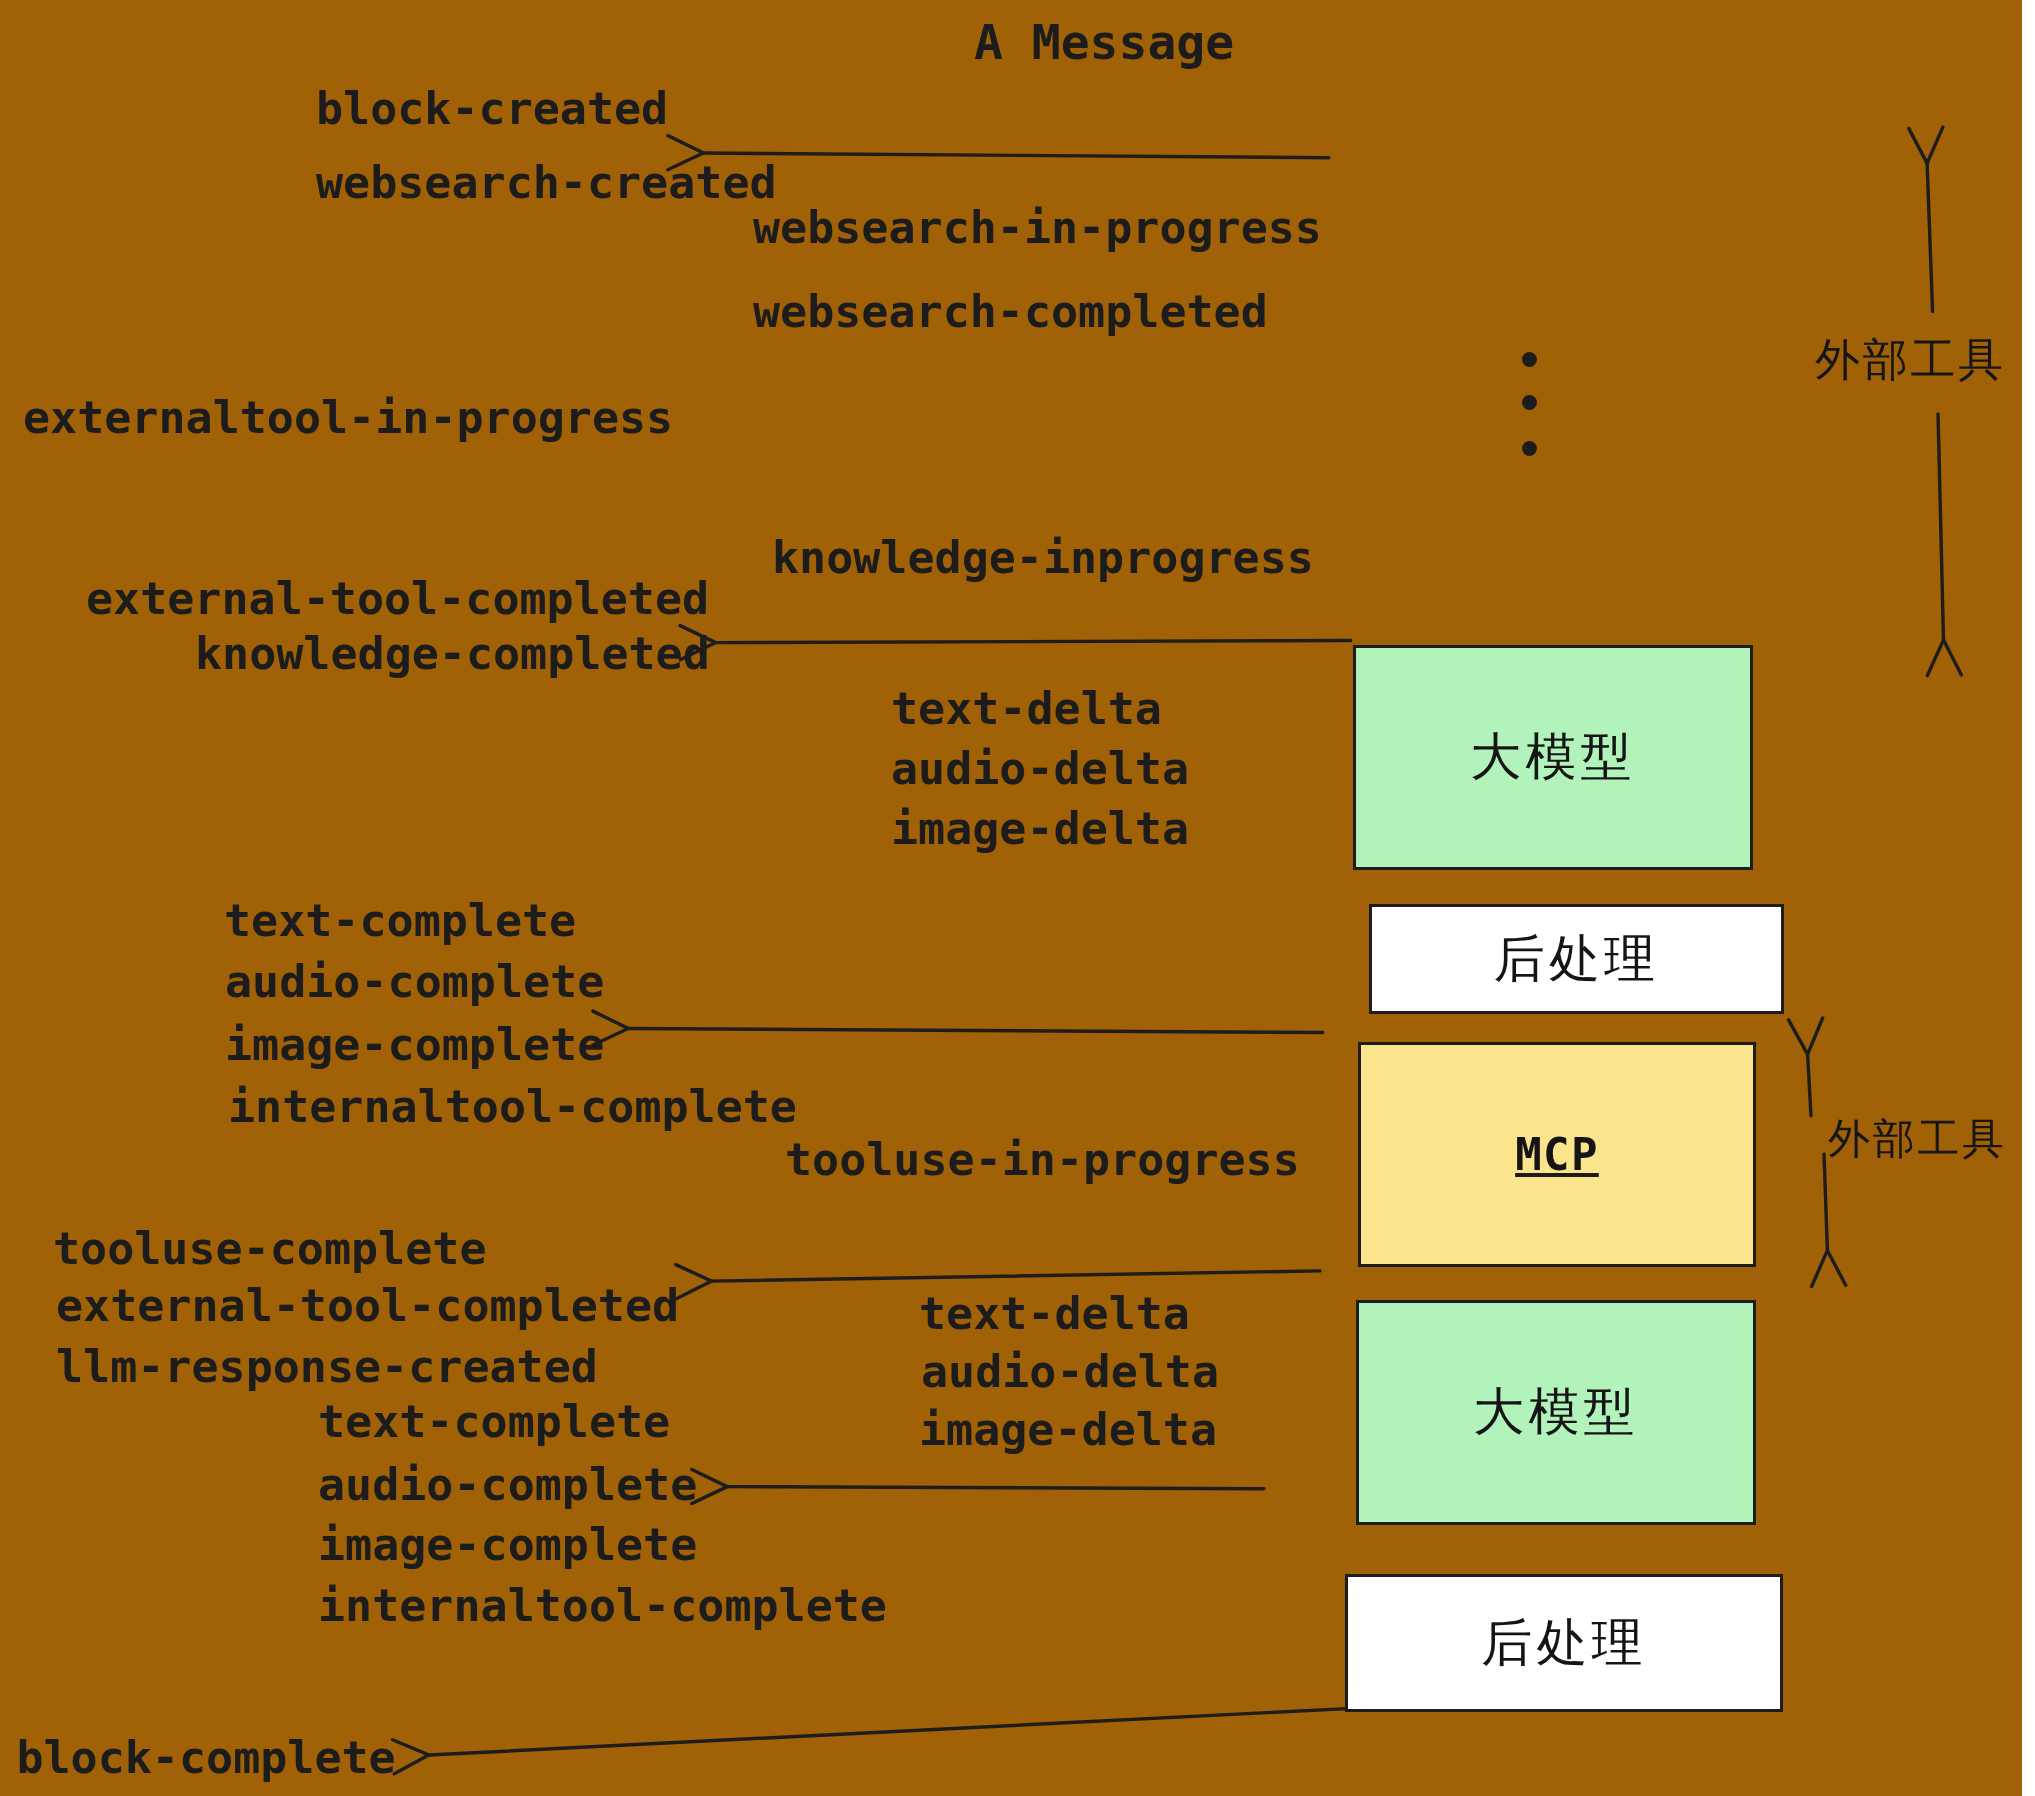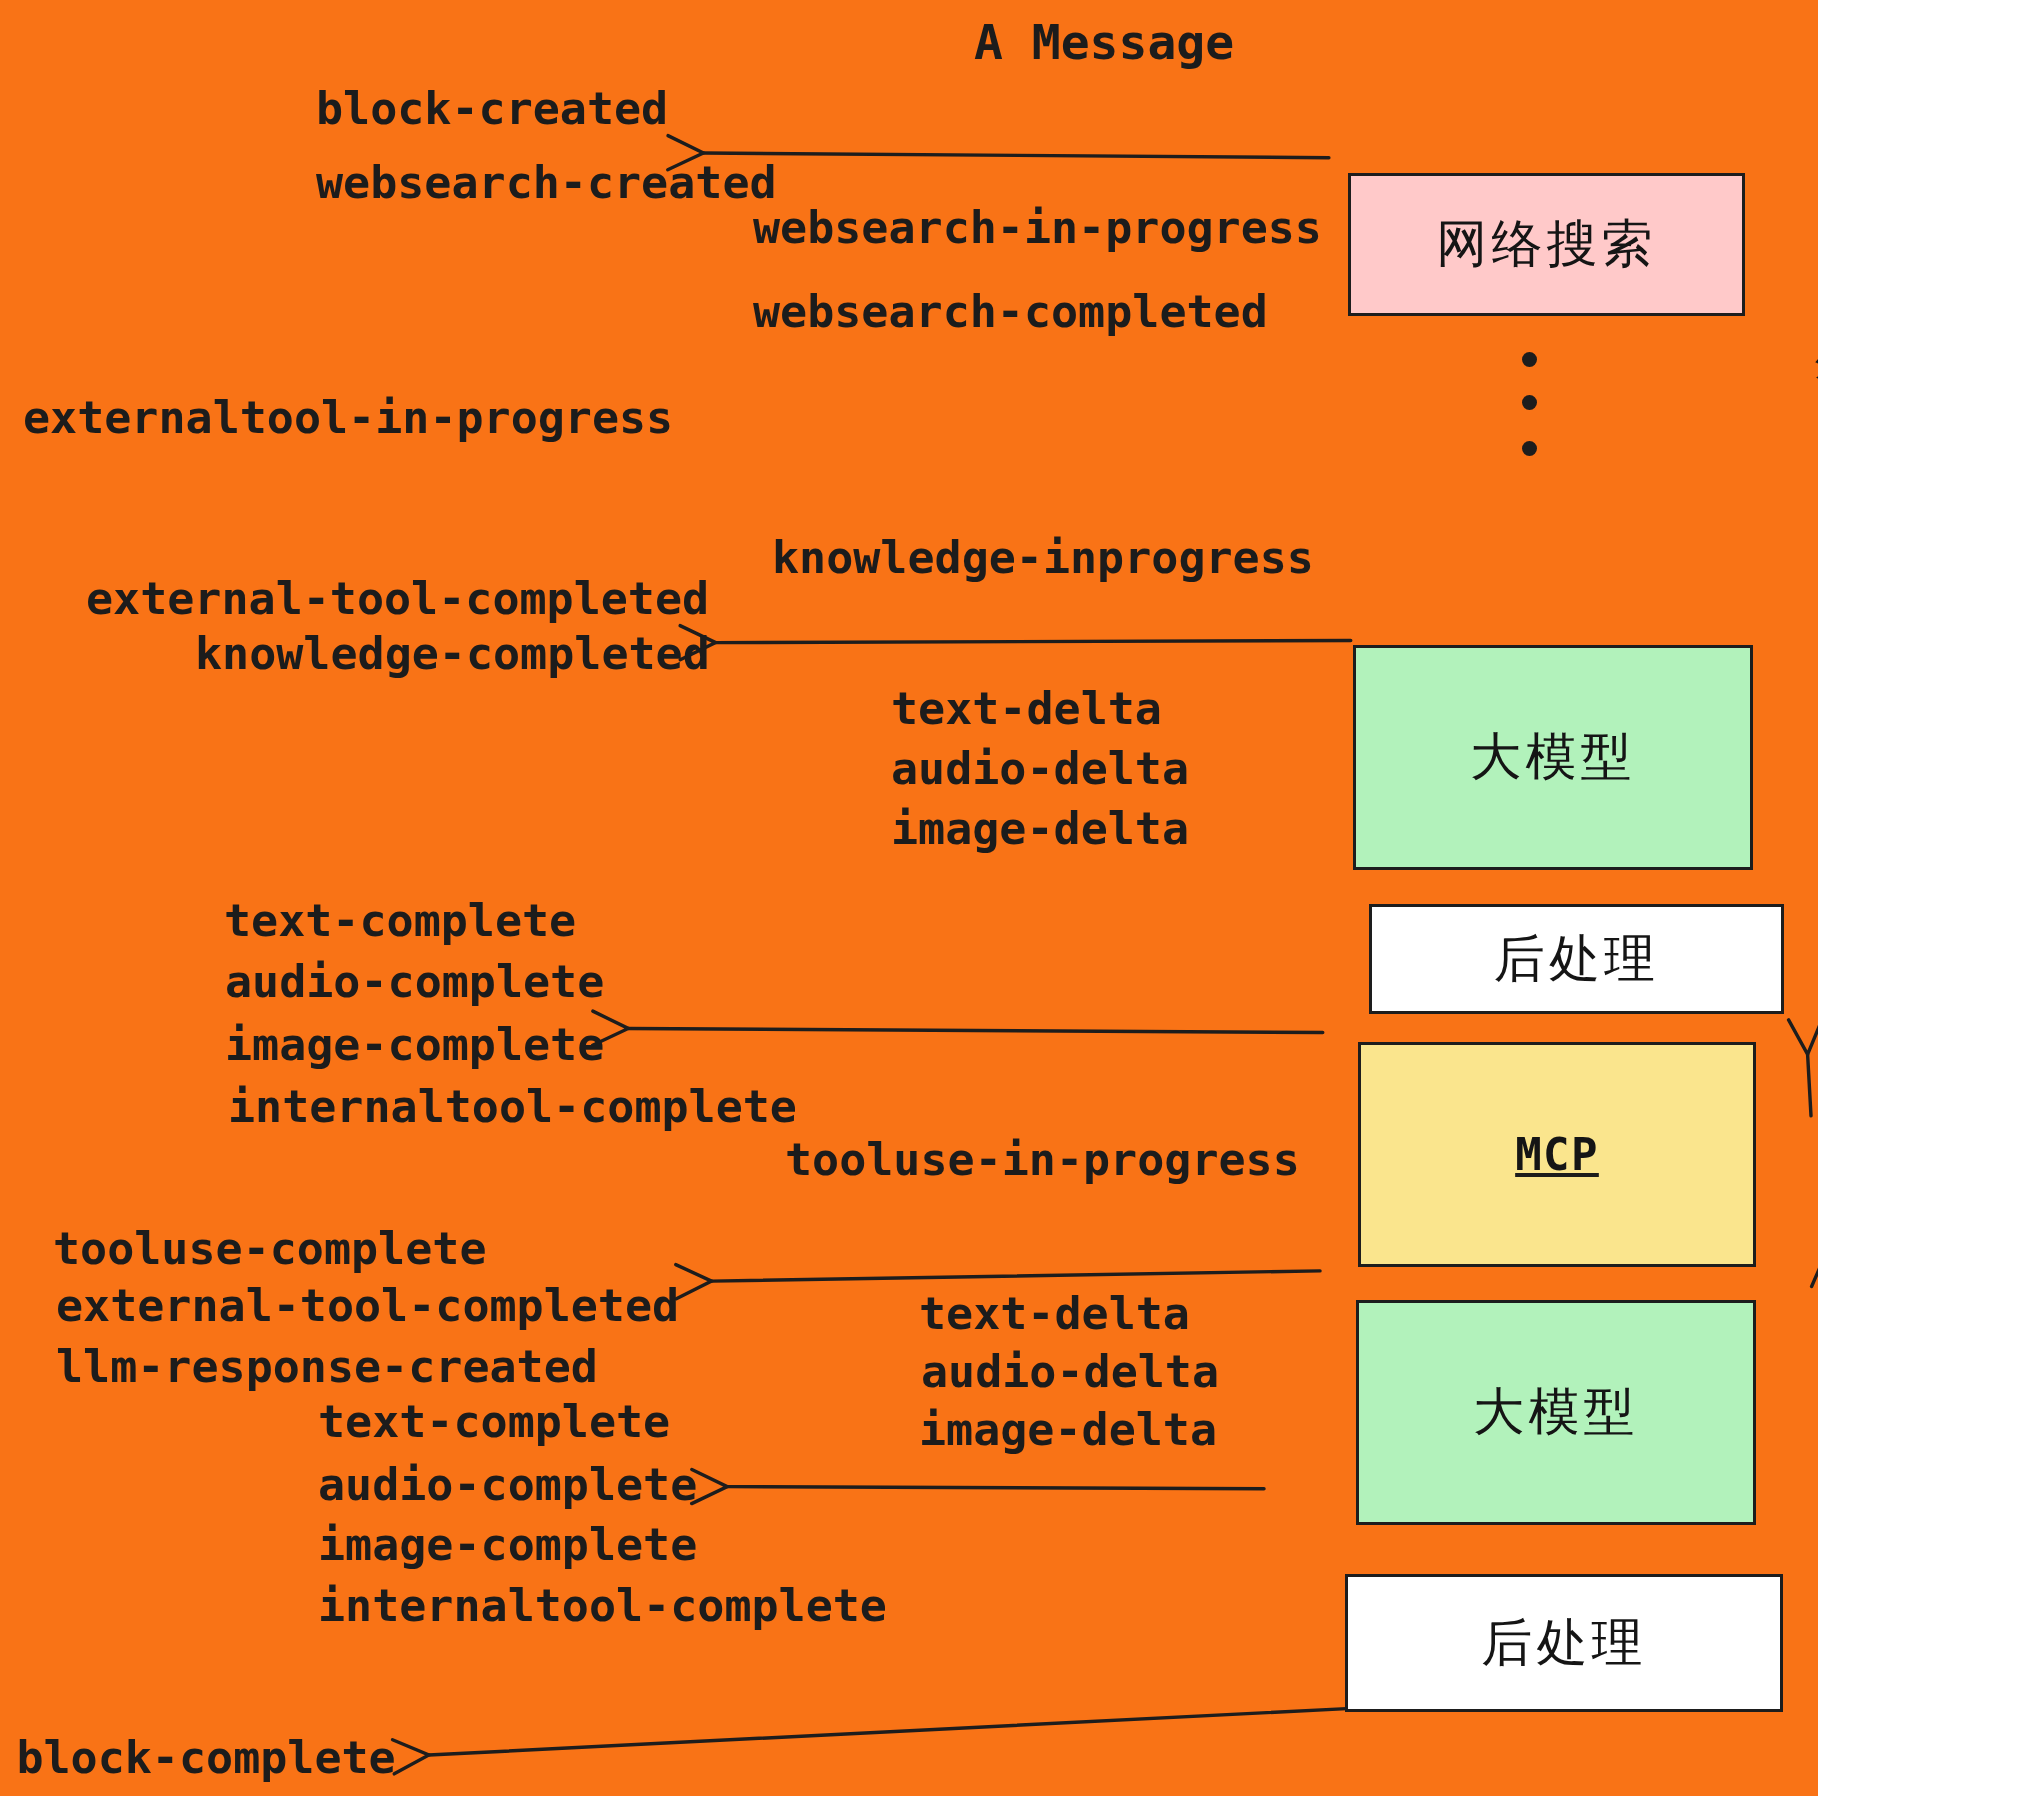--- a/index.html
+++ b/index.html
@@ -1,17 +1,17 @@
 <!DOCTYPE html>
 <html style="font-size:11px"><head>
 <meta charset="utf-8">
 <style>
   html,body{margin:0;padding:0;background:#ffffff;}
   .canvas{
-    position:relative;width:1818px;height:1796px;background:#f97316;overflow:hidden;
+    position:relative;width:2022px;height:1796px;background:#a16207;overflow:hidden;
     font-family:"DejaVu Sans Mono", monospace;color:#1c1c1c;
   }
   .title{
     position:absolute;transform:translateY(-50%);
     font-size:48px;font-weight:bold;white-space:nowrap;
   }
   .ev{
     position:absolute;transform:translateY(-50%);
     font-size:45px;font-weight:bold;white-space:nowrap;
   }
@@ -84,23 +84,20 @@
   <div class="ev" style="left:56px;top:1366px">llm-response-created</div>
   <div class="ev" style="left:318px;top:1421px">text-complete</div>
   <div class="ev" style="left:318px;top:1484px">audio-complete</div>
   <div class="ev" style="left:318px;top:1544px">image-complete</div>
   <div class="ev" style="left:318px;top:1605px">internaltool-complete</div>
   <div class="ev" style="left:16.4px;top:1757px">block-complete</div>
   <div class="ev" style="left:919px;top:1313px">text-delta</div>
   <div class="ev" style="left:921px;top:1371px">audio-delta</div>
   <div class="ev" style="left:919px;top:1429px">image-delta</div>
 
-  <div class="box" style="left: 1348px; top: 173px; width: 397px; height: 143px; background: rgb(255, 201, 201);">
-    <span class="lbl">网络搜索</span>
-  </div>
   <div class="box" style="left: 1353px; top: 645px; width: 400px; height: 225px; background: rgb(178, 242, 187);">
     <span class="lbl">大模型</span>
   </div>
   <div class="box" style="left: 1369px; top: 904px; width: 415px; height: 110px; background: rgb(255, 255, 255);">
     <span class="lbl">后处理</span>
   </div>
   <div class="box mono" style="left: 1358px; top: 1042px; width: 398px; height: 225px; background: rgb(250, 229, 141); text-decoration: underline;">
     <span class="lbl">MCP</span>
   </div>
   <div class="box" style="left: 1356px; top: 1300px; width: 400px; height: 225px; background: rgb(178, 242, 187);">

